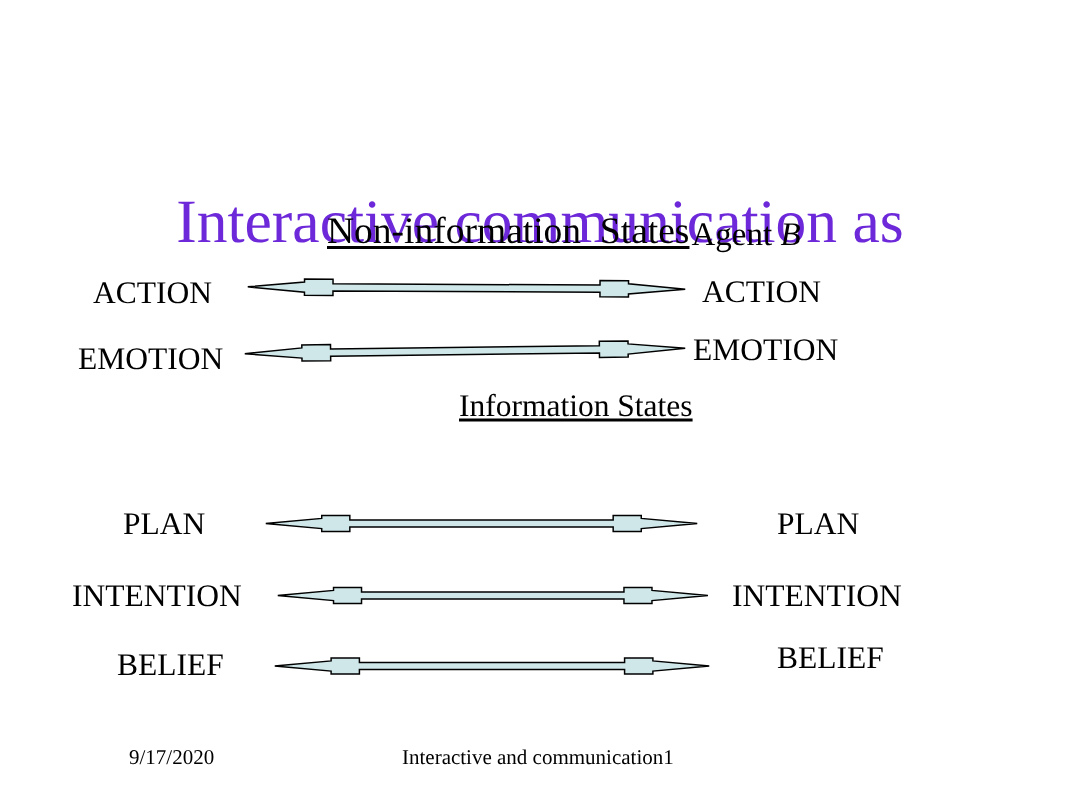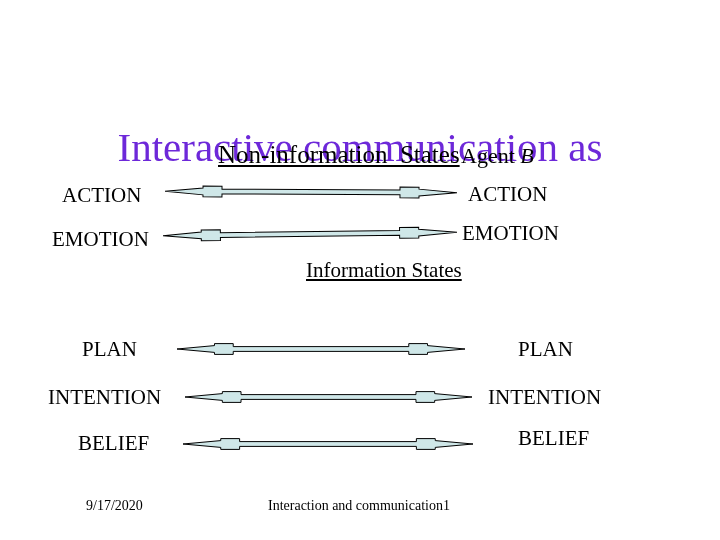--- a/index.html
+++ b/index.html
@@ -95,15 +95,15 @@
   </svg>
   <div class="abs lbl intention-right">INTENTION</div>
 
   <div class="abs lbl belief-left">BELIEF</div>
   <svg class="arrow arrow-belief" viewBox="0 0 292 16" preserveAspectRatio="none">
     <polygon points="0,8 38,4.6 38,2.6 57,2.6 57,5.6 235,5.6 235,2.6 254,2.6 254,4.6 292,8 254,11.4 254,13.4 235,13.4 235,10.4 57,10.4 57,13.4 38,13.4 38,11.4" stroke="#000000" stroke-width="1" fill="#cfe7e8"></polygon>
   </svg>
   <div class="abs lbl belief-right">BELIEF</div>
 
   <div class="abs footer footer-date">9/17/2020</div>
-  <div class="abs footer footer-title">Interaction and communication1</div>
+  <div class="abs footer footer-title">Interactive and communication1</div>
 
 </div>
 
 </body></html>

